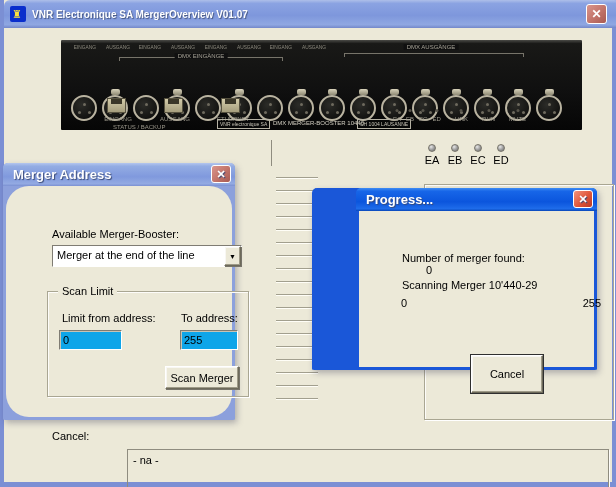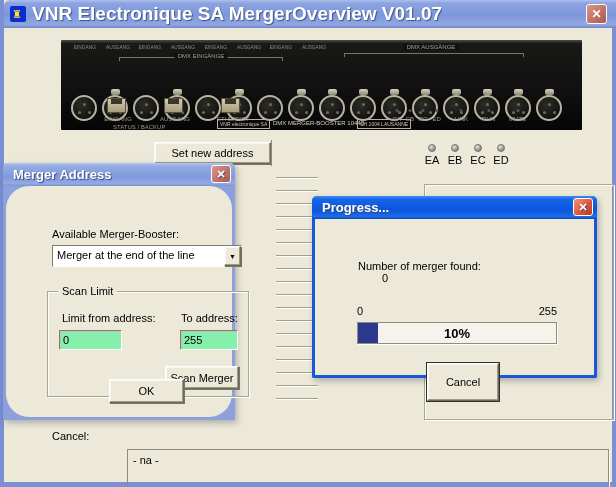--- a/index.html
+++ b/index.html
@@ -20,21 +20,21 @@
   .titlebar {
     position:absolute; left:0; top:0; width:616px; height:28px;
     display:flex; align-items:center;
     padding:0 6px;
     border-radius:6px 6px 0 0;
   }
   .titlebar.inactive {
     background:linear-gradient(180deg,#aebfe9 0%,#8ba3e2 12%,#7e97dc 55%,#8fa7e2 88%,#7387c9 100%);
   }
   .title-text {
-    color:#fff; font-weight:bold; font-size:19px;
+    color:#fff; font-weight:bold; font-size:10px;
     text-shadow:1px 1px 1px #44557f;
     margin-left:6px;
     white-space:nowrap; overflow:hidden;
   }
   .app-icon {
     width:16px; height:16px; border-radius:2px;
     background:#0a2ecc; position:relative; flex:0 0 auto;
   }
   .app-icon::after {
     content:"♜"; position:absolute; left:2px; top:0px;
@@ -113,21 +113,21 @@
   .btn {
     background:#ece9d8;
     border:1px solid; border-color:#fff #6d6a5a #6d6a5a #fff;
     box-shadow:inset -1px -1px 0 #9e9a88, inset 1px 1px 0 #f8f7f3, 1px 1px 0 #77746a;
     font-family:"Liberation Sans", sans-serif; font-size:11px; color:#000;
     display:flex; align-items:center; justify-content:center;
     cursor:default;
   }
   .btn.default { outline:1.5px solid #2f2f2f; }
   .sunken {
-    background:#86efac;
+    background:#0ea5e9;
     border:1px solid; border-color:#7f7c73 #fff #fff #7f7c73;
     box-shadow:inset 1px 1px 0 #c6c3b5;
   }
   input.sunken {
     font-family:"Liberation Sans", sans-serif; font-size:11px;
     padding:2px 3px; outline:none;
   }
   .etched {
     border:1px solid #a9a692;
     box-shadow:1px 1px 0 #fff, inset 1px 1px 0 #fdfcf9;
@@ -182,23 +182,24 @@
     background:#8ca0dc;
   }
   .dlg-merger .dtitle {
     background:linear-gradient(180deg,#b4c6ee 0%,#93ace3 14%,#8099dd 60%,#93aae2 90%,#7b90d2 100%);
     margin:0 -3px; padding:0 10px;
   }
   .dlg-merger .dbody { height:231px;border-radius:23px; }
   .dlg-merger .dclose { background:linear-gradient(135deg,#d9958c 0%,#c4766c 50%,#a85a52 100%); }
 
   .dlg-progress {
-    left:312px; top:196px; width:285px; height:182px;
+    left:312px; top:188px; width:285px; height:182px;
     border:3px solid #1a57d8; border-top:none;
     background:#1a57d8;
+    padding-left:44px;
   }
   .dlg-progress .dtitle {
     background:linear-gradient(180deg,#3f8cf3 0%,#1766e8 14%,#0b55dd 60%,#1e6cea 90%,#0846b8 100%);
     margin:0 -3px; padding:0 10px;
   }
   .dlg-progress .dbody { height:156px; }
   .dlg-progress .dclose { background:linear-gradient(135deg,#f0927b 0%,#e0563a 55%,#b83926 100%); }
 
   
   .avail-label { position:absolute; left:46px; top:42px; }
@@ -297,21 +298,20 @@
       <span>EA</span>
       <span style="margin-left:5px;">EB</span>
       <span style="margin-left:5px;">EC</span>
       <span style="margin-left:5px;">ED</span>
       <span style="margin-left:14px;">LINK</span>
       <span style="margin-left:14px;">RUN</span>
       <span style="margin-left:14px;">MUTE</span>
     </div>
   </div>
 
-  <div class="btn set-addr-btn">Set new address</div>
   <div class="col-line"></div>
 
   <div class="led-cluster">
     <div class="col">
         <div class="led-dot"></div>
         <div class="led-label">EA</div>
       </div>
     <div class="col">
         <div class="led-dot"></div>
         <div class="led-label">EB</div>
@@ -347,37 +347,33 @@
       <div class="combo-btn btn">▼</div>
     </div>
     <div class="scan-group etched">
       <div class="legend">Scan Limit</div>
       <div class="from-label">Limit from address:</div>
       <div class="to-label">To address:</div>
       <input class="sunken from-input" value="0" style="">
       <input class="sunken to-input" value="255" style="">
       <div class="btn scan-btn">Scan Merger</div>
     </div>
-    <div class="btn ok-btn">OK</div>
   </div>
 </div>
 
 <div class="dialog dlg-progress">
   <div class="dtitle">
     <span>Progress...</span>
     <div class="dclose">✕</div>
   </div>
   <div class="dbody">
     <div class="found-row">
       <span>Number of merger found:</span>
       <span class="found-value">0</span>
     </div>
+    <div class="scanning-row">Scanning Merger 10'440-29</div>
     <div class="bar-scale">
       <span>0</span>
       <span>255</span>
     </div>
-    <div class="pbar">
-      <div class="pbar-fill" style="width: 10%;"></div>
-      <div class="pbar-text">10%</div>
-    </div>
     <div class="btn default cancel-btn">Cancel</div>
   </div>
 </div>
 
 </body></html>

